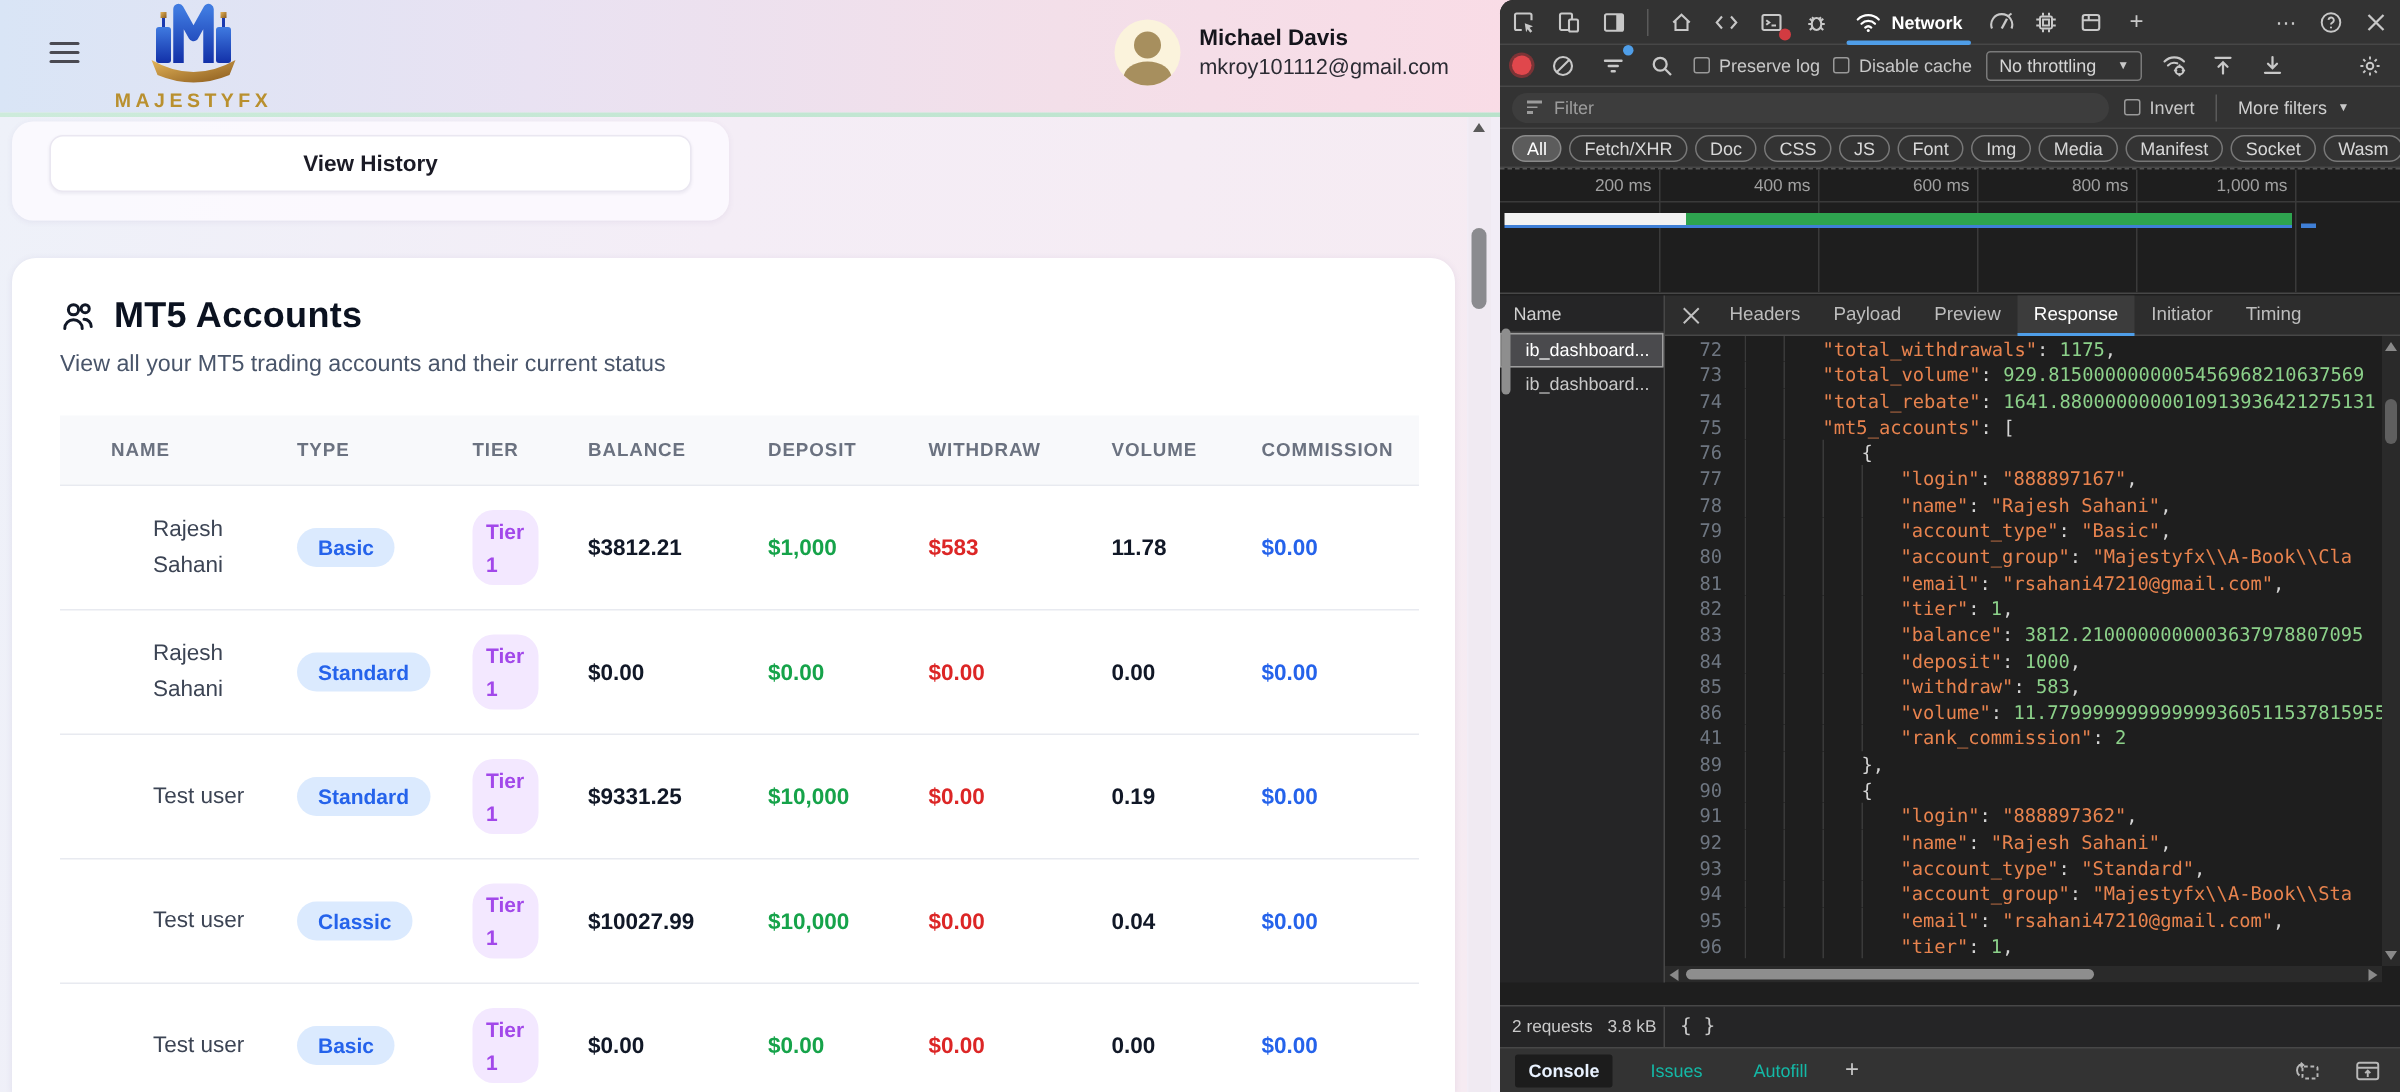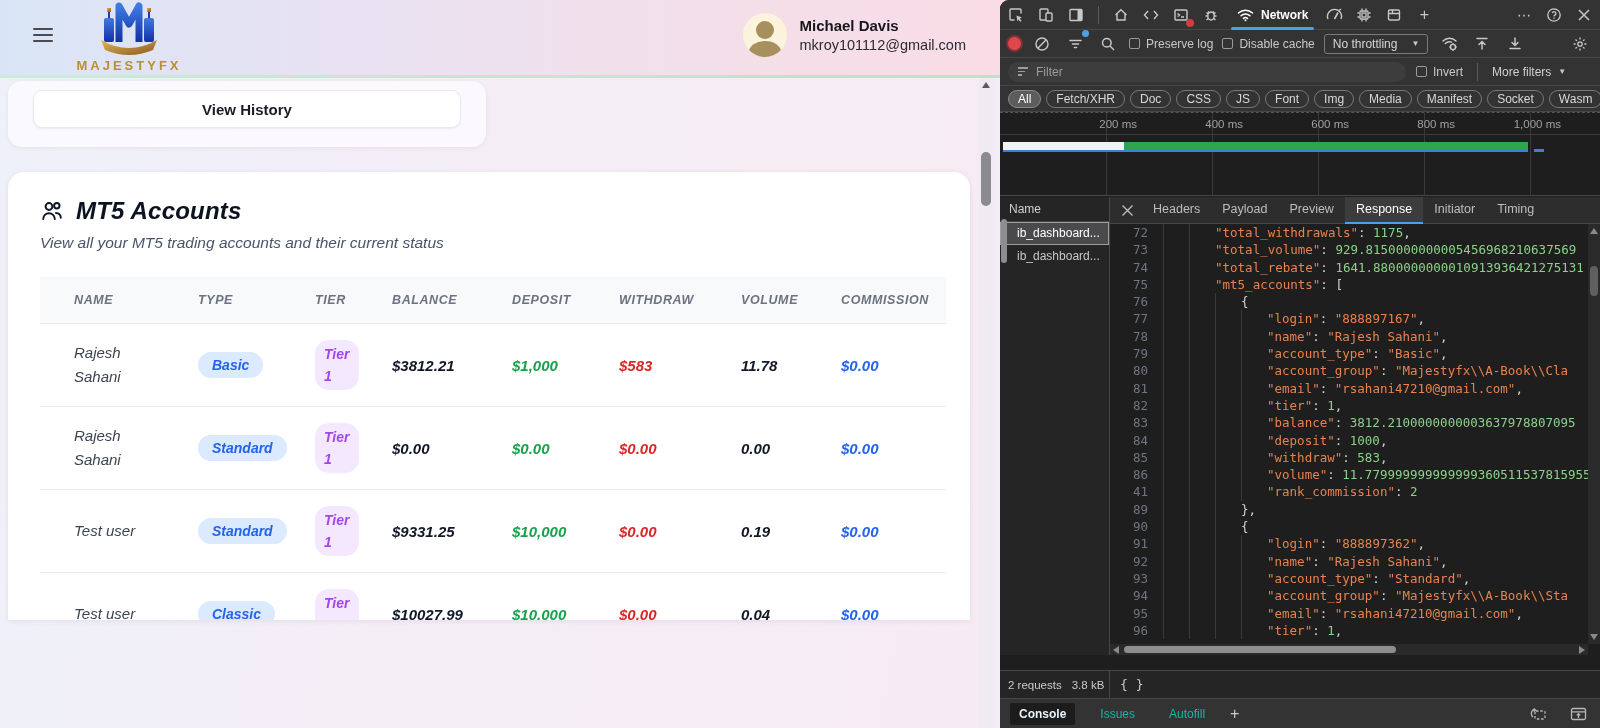--- a/index.html
+++ b/index.html
@@ -30,33 +30,33 @@
 
   .content { position:absolute; left:0; top:78px; width:978px; height:650px;
     background:linear-gradient(100deg,#eef1f9 0%,#f4edf6 45%,#f6ebf2 100%); }
 
   .history-card { position:absolute; left:8px; top:3px; width:478px; height:66px;
     background:rgba(252,250,255,.82); border-radius:14px; box-shadow:0 1px 4px rgba(90,70,130,.08);text-decoration:underline; }
   .view-history-btn { position:absolute; left:25px; top:9px; width:428px; height:38px; background:#ffffff;
     border:1px solid #eae7f1; border-radius:9px; font-size:15px; font-weight:600; color:#1b1b26;
     box-shadow:0 1px 2px rgba(60,50,100,.07); cursor:pointer; font-family:inherit; }
 
-  .accounts-card { position:absolute; left:8px; top:94px; width:962px; height:448px; background:#ffffff;
-    border-radius:16px 16px 0 0; box-shadow:0 1px 5px rgba(90,70,130,.10); overflow:hidden;font-style:italic; }
+  .accounts-card { position:absolute; left:8px; top:94px; width:962px; height:556px; background:#ffffff;
+    border-radius:16px 16px 0 0; box-shadow:0 1px 5px rgba(90,70,130,.10); overflow:hidden; }
   .card-title-row { display:flex; align-items:center; gap:12px; margin:25px 0 0 32px; }
   .card-title { font-size:24px; font-weight:700; color:#0b1220; letter-spacing:.2px; }
   .card-subtitle { margin:9px 0 0 32px; font-size:15.5px; color:#49556a; }
 
   .acct-table { margin:25px 0 0 32px; width:906px; }
   .thead, .trow { display:grid; grid-template-columns:124px 117px 77px 120px 107px 122px 100px 1fr;
     align-items:center; padding-left:34px; }
   .thead { height:46px; background:#f8f9fb; }
   .th { font-size:12.5px; font-weight:600; color:#6b7280; letter-spacing:.6px; text-transform:uppercase; }
   .trow { height:83px; border-top:1px solid #e8eaf0; }
-  .cell-name { font-size:15px; color:#3c4454; line-height:1.62; max-width:92px; }
+  .cell-name { font-size:15px; color:#3c4454; line-height:1.62; max-width:92px;margin-left:28px; }
   .badge-type { display:inline-block; background:#dbeafe; color:#2563eb; font-size:14px; font-weight:600;
     padding:5px 14px; border-radius:999px; }
   .badge-tier { display:inline-block; width:44px; background:#f3e8ff; color:#a248ea; font-size:14px;
     font-weight:600; padding:3px 9px; border-radius:14px; line-height:1.6; }
   .money { font-size:15px; font-weight:600; }
   .dark { color:#111827; } .pos { color:#16a34a; } .neg { color:#dc2626; } .blue { color:#2563eb; }
 
   .page-scrollbar { position:absolute; left:979px; top:78px; width:15px; height:650px; background:#f0eaf2; }
   .page-scrollbar .up { position:absolute; left:3px; top:4px; width:0; height:0;
     border-left:4px solid transparent; border-right:4px solid transparent; border-bottom:6px solid #5a5a5a; }
@@ -96,21 +96,21 @@
 
   .dt-chips { height:26px; padding:0 8px; gap:5px; }
   .chip { border:1px solid #777777; border-radius:10px; padding:1px 9px; color:#d8d8d8; font-size:12px;
     cursor:pointer; white-space:nowrap; flex:none; }
   .chip.active { background:#5c5c5c; border-color:#8a8a8a; color:#ffffff; }
 
   .dt-timeline { position:relative; height:84px; background:#1e1e1e; border-bottom:1px solid #474747;
     border-top:1px dashed #555; overflow:hidden; }
   .tl-grid { position:absolute; top:0; bottom:0; width:1px; background:#3a3a3a; }
   .tl-labels { position:absolute; left:0; top:0; height:22px; width:100%; display:grid;
-    grid-template-columns:repeat(5,106px); border-bottom:1px solid #3a3a3a;padding-left:36px; }
+    grid-template-columns:repeat(5,106px); border-bottom:1px solid #3a3a3a; }
   .tl-label { text-align:right; padding-right:5px; line-height:22px; color:#a0a0a0; font-size:11.5px; }
   .ov-white { position:absolute; left:3px; top:29px; width:121px; height:8px; background:#f2f2f2; }
   .ov-green { position:absolute; left:124px; top:29px; width:404px; height:8px; background:#2ea44f; }
   .ov-blue  { position:absolute; left:3px; top:37px; width:525px; height:2px; background:#3f7fd6; }
   .ov-tick  { position:absolute; left:534px; top:36px; width:10px; height:3px; background:#3f7fd6; }
 
   .dt-main { position:absolute; left:0; top:197px; width:600px; height:458px; display:flex; }
   .dt-requests { width:110px; background:#252526; border-right:1px solid #474747; position:relative; }
   .req-head { height:25px; line-height:25px; padding-left:9px; color:#d0d0d0; border-bottom:1px solid #474747; }
   .req-row { height:23px; line-height:23px; padding:0 4px 0 17px; color:#c8c8c8; white-space:nowrap;

